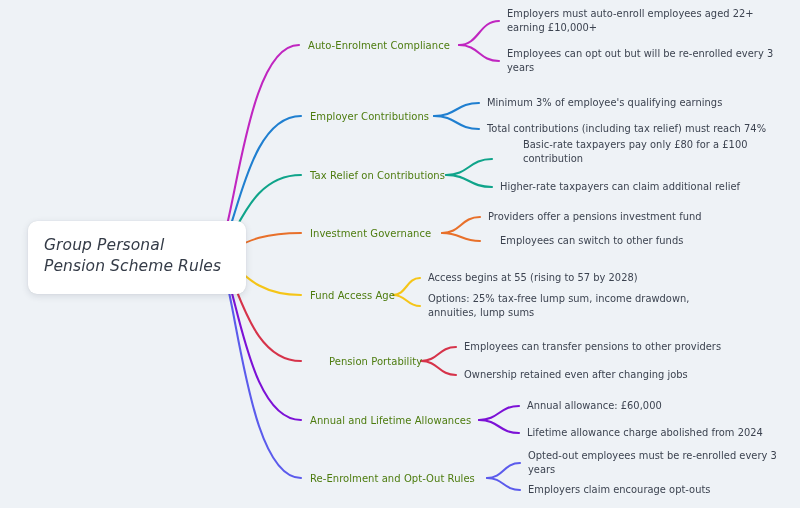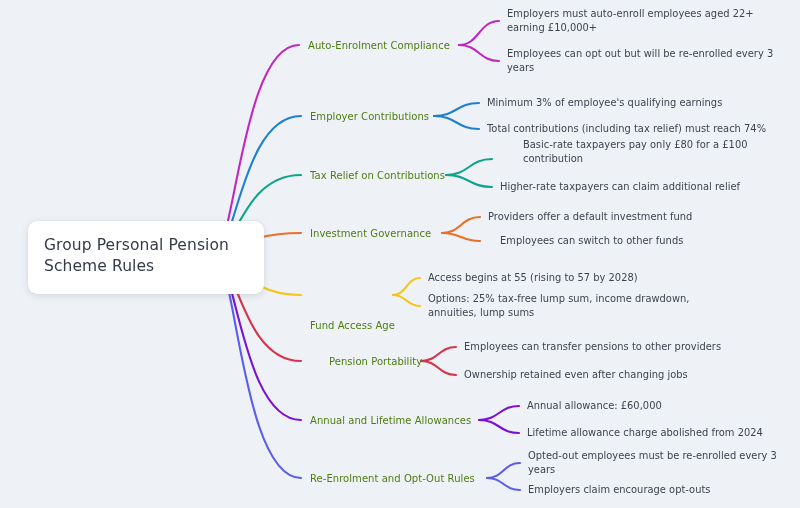--- a/index.html
+++ b/index.html
@@ -20,27 +20,28 @@
     left: 0;
     top: 0;
     width: 800px;
     height: 508px;
     pointer-events: none;
   }
   .root-card {
     position: absolute;
     left: 28px;
     top: 221px;
-    width: 236px;
+    width: 218px;
     box-sizing: border-box;
     padding: 14px 16px 16px 16px;
     background: #ffffff;
     border-radius: 9px;
     box-shadow: 0 2px 7px rgba(35, 50, 70, 0.13), 0 0 1px rgba(35,50,70,0.16);
     z-index: 3;
+    font-style: italic;
   }
   .root-title {
     font-size: 15.5px;
     line-height: 1.38;
     color: #343b47;
     letter-spacing: 0.1px;
   }
   .branch-label {
     position: absolute;
     font-size: 10px;
@@ -104,23 +105,23 @@
       <div class="branch-label" style="left: 308px; top: 45px;">Auto-Enrolment Compliance</div>
       <div class="leaf-label two-line" style="left: 507px; top: 21px;">Employers must auto-enroll employees aged 22+ earning £10,000+</div>
       <div class="leaf-label two-line" style="left: 507px; top: 61px;">Employees can opt out but will be re-enrolled every 3 years</div>
       <div class="branch-label" style="left: 310px; top: 116px;">Employer Contributions</div>
       <div class="leaf-label" style="left: 487px; top: 103px;">Minimum 3% of employee's qualifying earnings</div>
       <div class="leaf-label" style="left: 487px; top: 129px;">Total contributions (including tax relief) must reach 74%</div>
       <div class="branch-label" style="left: 310px; top: 175px;">Tax Relief on Contributions</div>
       <div class="leaf-label" style="left: 500px; top: 152px; margin-left: 23px;">Basic-rate taxpayers pay only £80 for a £100 contribution</div>
       <div class="leaf-label" style="left: 500px; top: 187px;">Higher-rate taxpayers can claim additional relief</div>
       <div class="branch-label" style="left: 310px; top: 233px;">Investment Governance</div>
-      <div class="leaf-label" style="left: 488px; top: 217px;">Providers offer a default investment fund</div>
+      <div class="leaf-label" style="left: 488px; top: 217px;">Providers offer a pensions investment fund</div>
       <div class="leaf-label" style="left: 488px; top: 241px; margin-left: 12px;">Employees can switch to other funds</div>
-      <div class="branch-label" style="left: 310px; top: 295px; margin-top: 30px;">Fund Access Age</div>
+      <div class="branch-label" style="left: 310px; top: 295px;">Fund Access Age</div>
       <div class="leaf-label" style="left: 428px; top: 278px;">Access begins at 55 (rising to 57 by 2028)</div>
       <div class="leaf-label two-line" style="left: 428px; top: 306px;">Options: 25% tax-free lump sum, income drawdown, annuities, lump sums</div>
       <div class="branch-label" style="left: 310px; top: 361px; margin-left: 19px;">Pension Portability</div>
       <div class="leaf-label" style="left: 464px; top: 347px;">Employees can transfer pensions to other providers</div>
       <div class="leaf-label" style="left: 464px; top: 375px;">Ownership retained even after changing jobs</div>
       <div class="branch-label" style="left: 310px; top: 420px;">Annual and Lifetime Allowances</div>
       <div class="leaf-label" style="left: 527px; top: 406px;">Annual allowance: £60,000</div>
       <div class="leaf-label" style="left: 527px; top: 433px;">Lifetime allowance charge abolished from 2024</div>
       <div class="branch-label" style="left: 310px; top: 478px;">Re-Enrolment and Opt-Out Rules</div>
       <div class="leaf-label" style="left: 528px; top: 463px;">Opted-out employees must be re-enrolled every 3 years</div>

